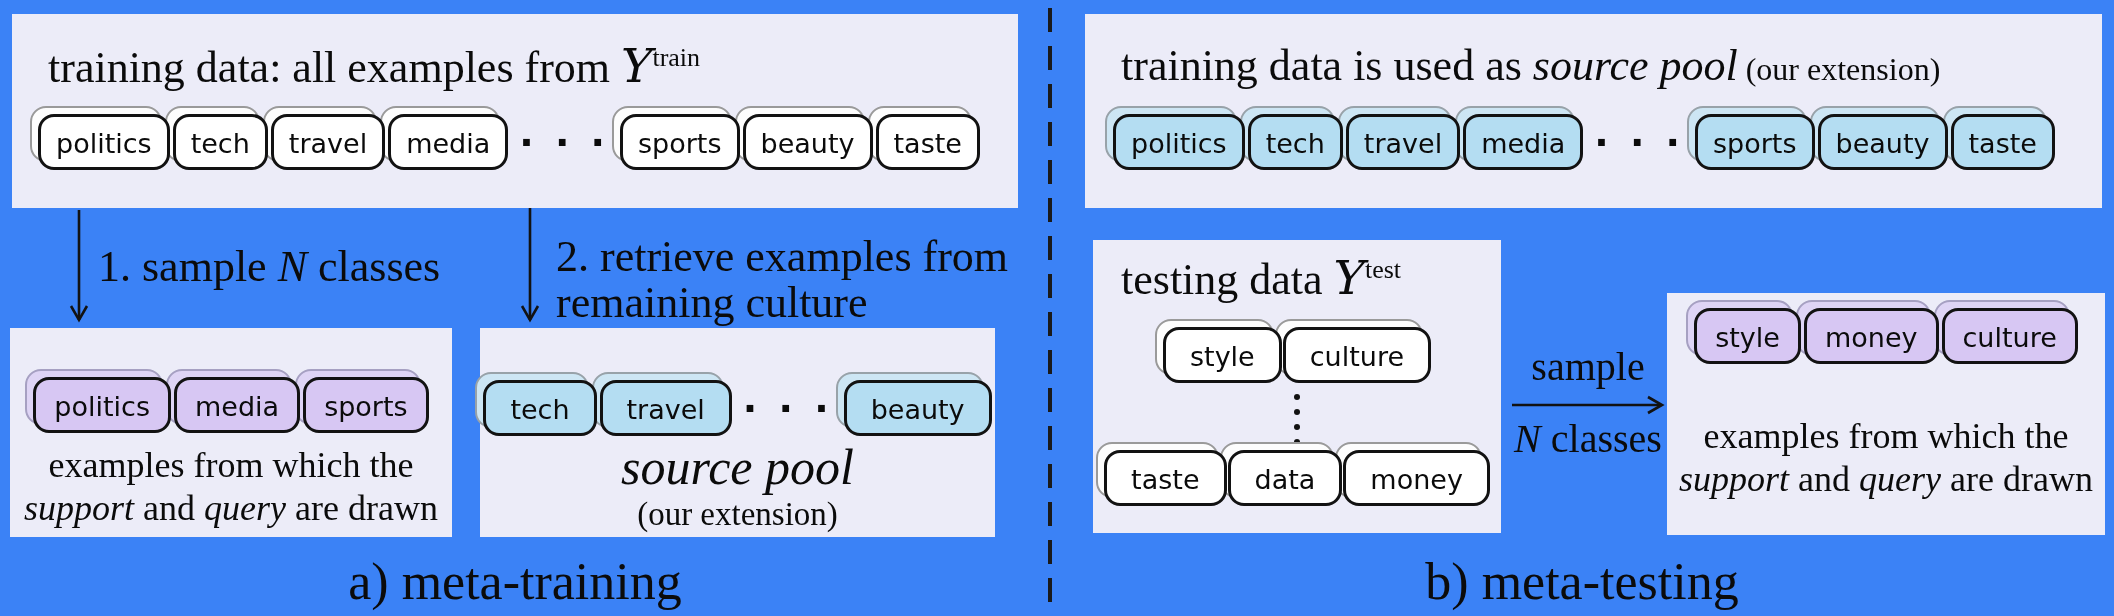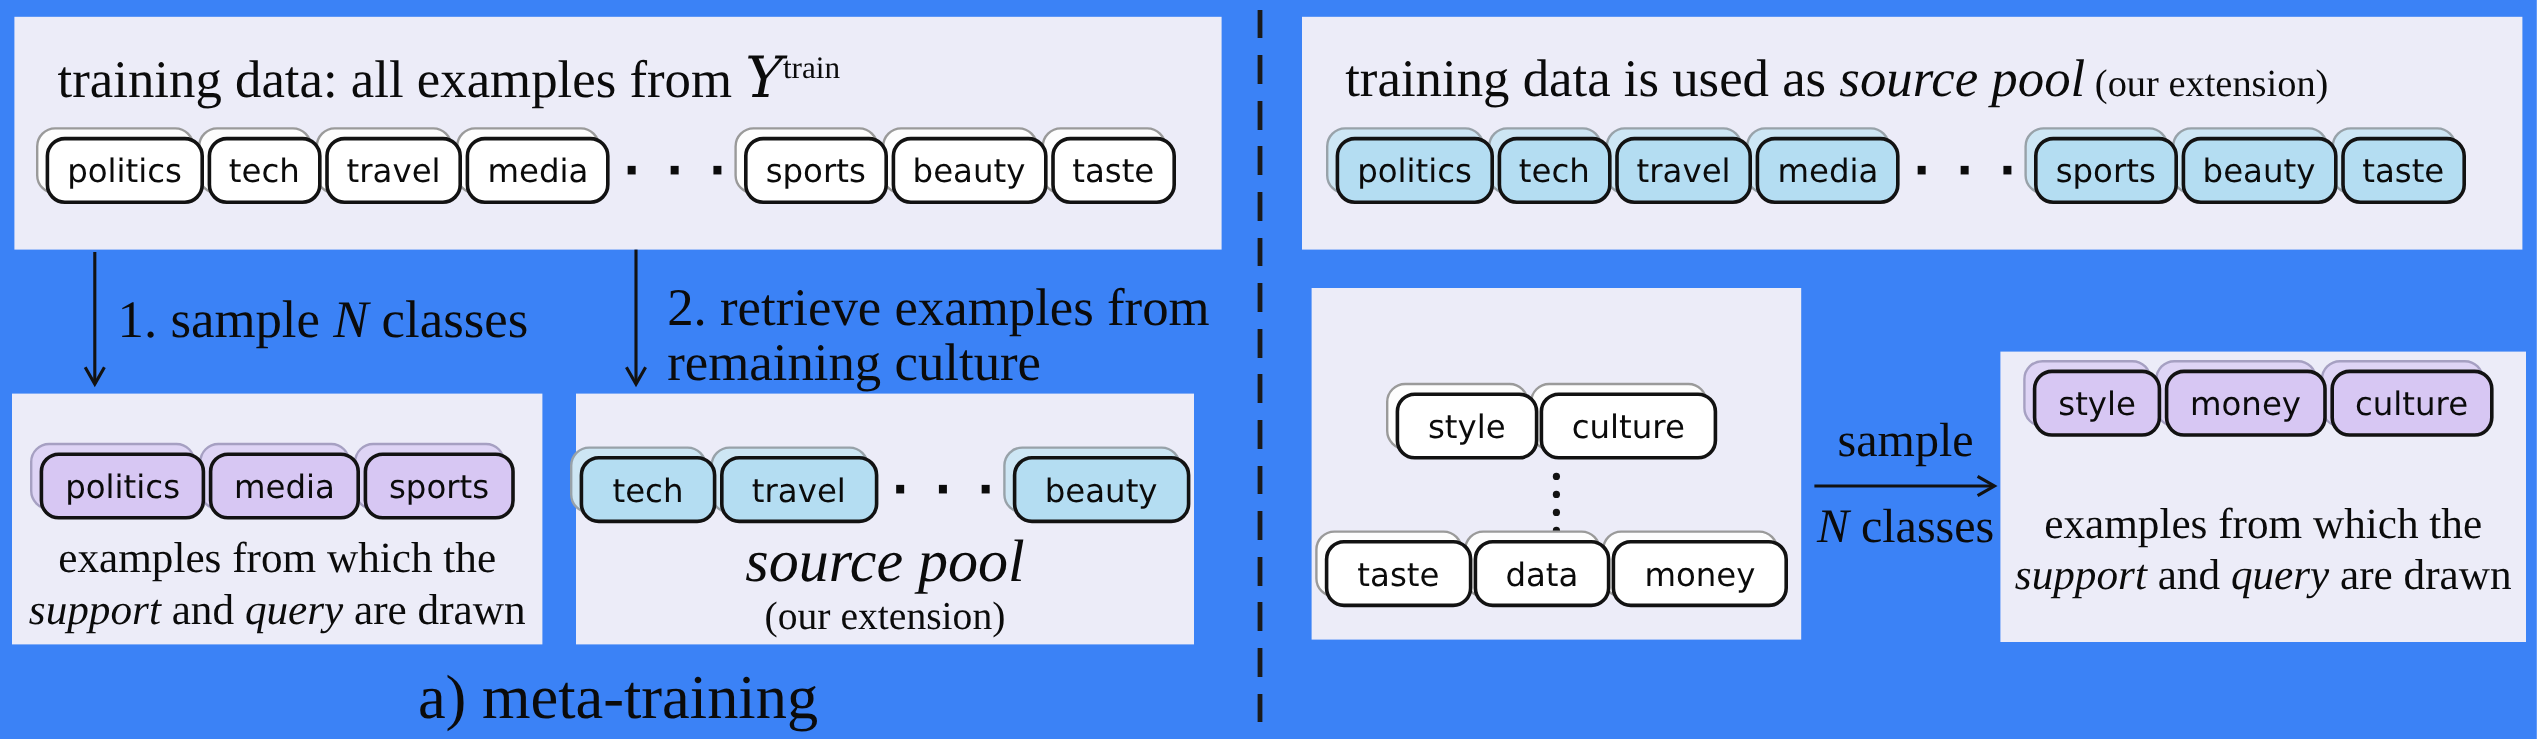--- a/index.html
+++ b/index.html
@@ -132,20 +132,23 @@
         <span class="chip" style="z-index: 58;"><span class="chip-main">travel</span></span>
         <span class="chip" style="z-index: 57;"><span class="chip-main">media</span></span>
         <span class="dots">· · ·</span>
         <span class="chip" style="z-index: 55;"><span class="chip-main">sports</span></span>
         <span class="chip" style="z-index: 54;"><span class="chip-main">beauty</span></span>
         <span class="chip" style="z-index: 53;"><span class="chip-main">taste</span></span>
       </div>
   </div>
 
   <div class="box" style="left:1093px; top:240px; width:408px; height:293px;">
+    <div class="title" style="left:28px; top:10px;">
+      <span>testing data </span><span class="cal">Y</span><sup>test</sup>
+    </div>
     <div class="chip-row pad-lg" style="left:0; right:0; top:87px; justify-content:center; gap:1px;">
         <span class="chip" style="z-index: 60;"><span class="chip-main">style</span></span>
         <span class="chip" style="z-index: 59;"><span class="chip-main">culture</span></span>
       </div>
     <div class="vdots" style="top:154px;">
       <i></i>
         <i></i>
         <i></i>
         <i></i>
     </div>
@@ -170,14 +173,15 @@
         <span class="chip" style="z-index: 60;"><span class="chip-main">style</span></span>
         <span class="chip" style="z-index: 59;"><span class="chip-main">money</span></span>
         <span class="chip" style="z-index: 58;"><span class="chip-main">culture</span></span>
       </div>
     <div class="caption" style="top:122px;">
       <span>examples from which the</span><br>
       <span class="emph">support</span><span> and </span><span class="emph">query</span><span> are drawn</span>
     </div>
   </div>
 
+  <div class="panel-caption" style="left:1050px; width:1064px; top:552px;">b) meta-testing</div>
 
 </div>
 
 </body></html>

